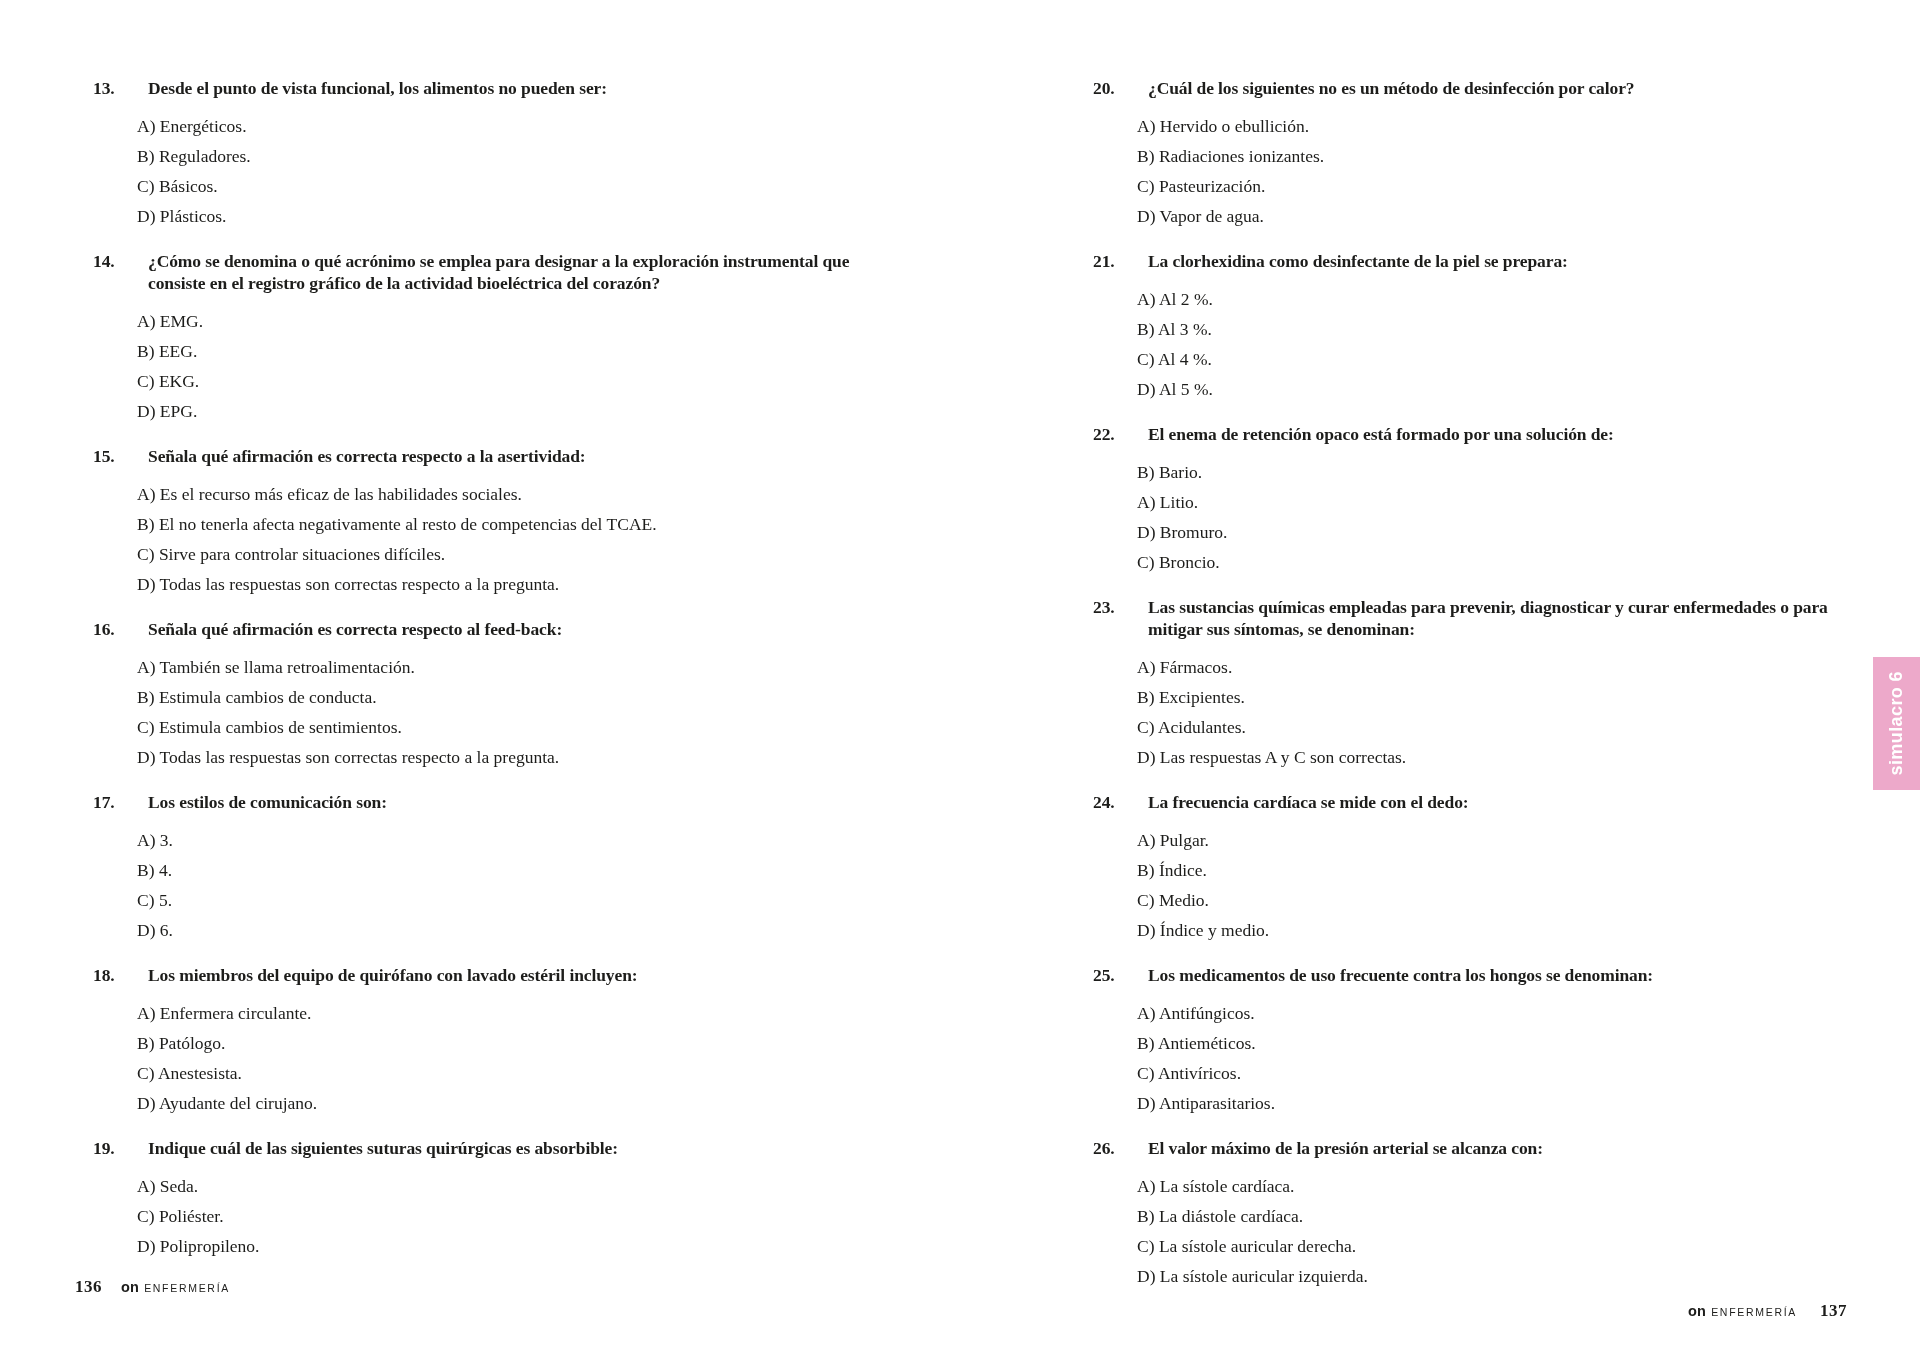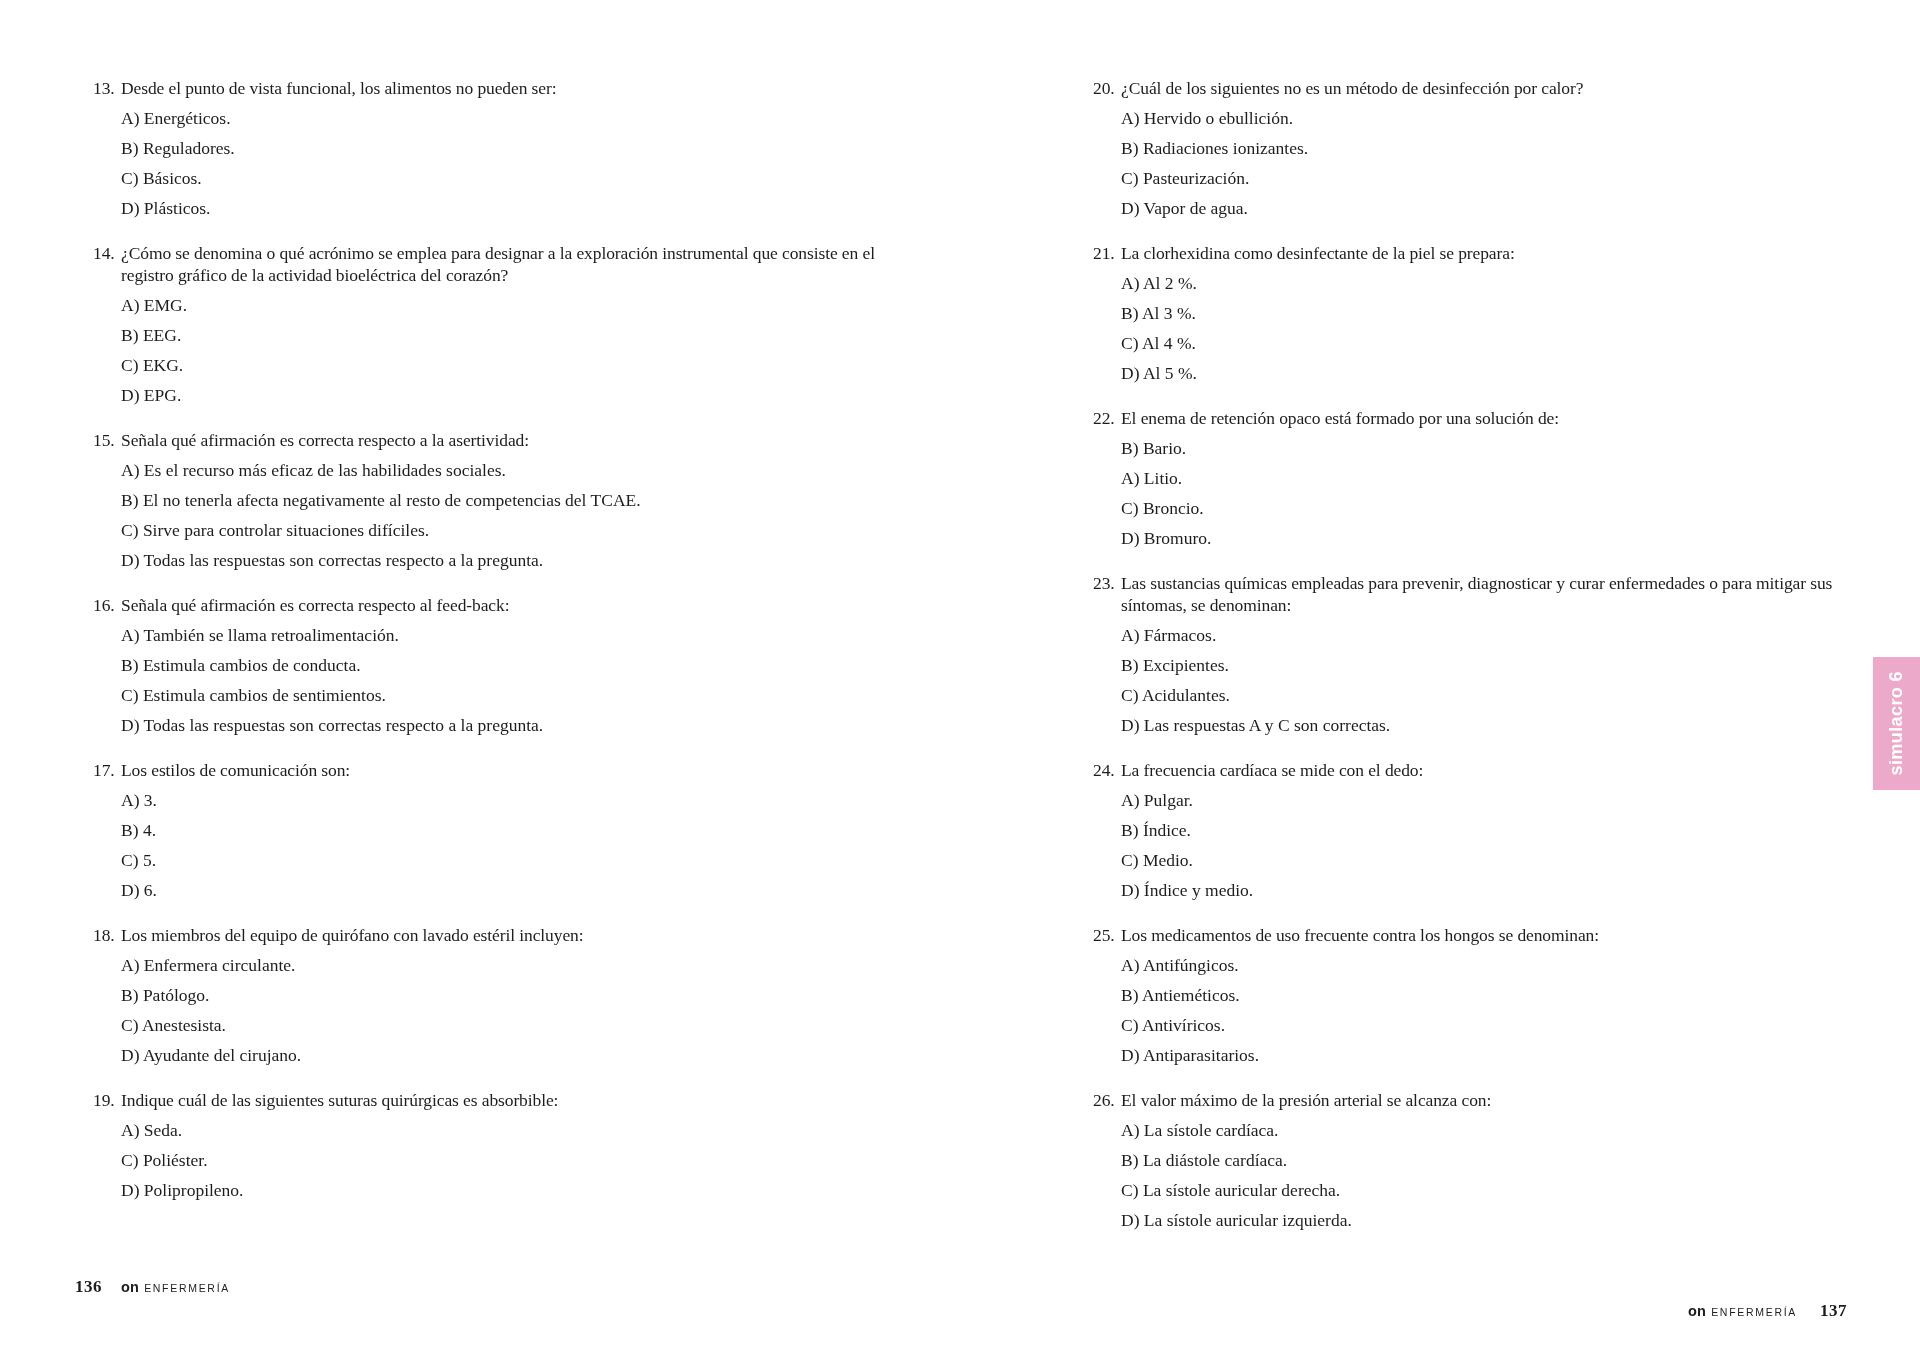--- a/index.html
+++ b/index.html
@@ -16,28 +16,29 @@
 
   
   .column { position: absolute; top: 77px; }
   .column-left  { left: 93px;  width: 785px; }
   .column-right { left: 1093px; width: 775px; }
 
   .question { padding-left: 28px; margin-bottom: 23px; font-size: 17.5px; }
   .q-head {
     display: flex;
     margin-left: -28px;
-    font-weight: normal;
+    font-weight: bold;
     line-height: 22px;
     letter-spacing: -0.1px;
+    gap: 27px;
   }
   .q-num  { flex: 0 0 28px; }
   .q-text { flex: 1; }
 
-  .options { list-style: none; margin: 0; padding: 0; }
+  .options { list-style: none; margin: 16px; padding: 0; }
   .option  { margin-top: 8px; line-height: 22px; }
 
   
   .footer { position: absolute; display: flex; align-items: baseline; }
   .footer-left  { left: 75px;  top: 1277px; }
   .footer-right { right: 73px; top: 1301px; }
   .page-number { font-weight: bold; font-size: 17px; letter-spacing: 0.5px; }
   .footer-left  .page-number { margin-right: 19px; }
   .footer-right .page-number { margin-left: 23px; }
   .brand { display: flex; align-items: baseline; gap: 5px; }
@@ -210,22 +211,22 @@
 
   <article class="question">
     <div class="q-head">
       <span class="q-num">22.</span>
       <span class="q-text">El enema de retención opaco está formado por una solución de:</span>
     </div>
     <ul class="options">
 
     <li class="option">B) Bario.</li>
         <li class="option">A) Litio.</li>
+        <li class="option">D) Bromuro.</li>
         <li class="option">C) Broncio.</li>
-        <li class="option">D) Bromuro.</li>
       </ul>
   </article>
 
   <article class="question">
     <div class="q-head">
       <span class="q-num">23.</span>
       <span class="q-text">Las sustancias químicas empleadas para prevenir, diagnosticar y curar enfermedades o para mitigar sus síntomas, se denominan:</span>
     </div>
     <ul class="options">
 

